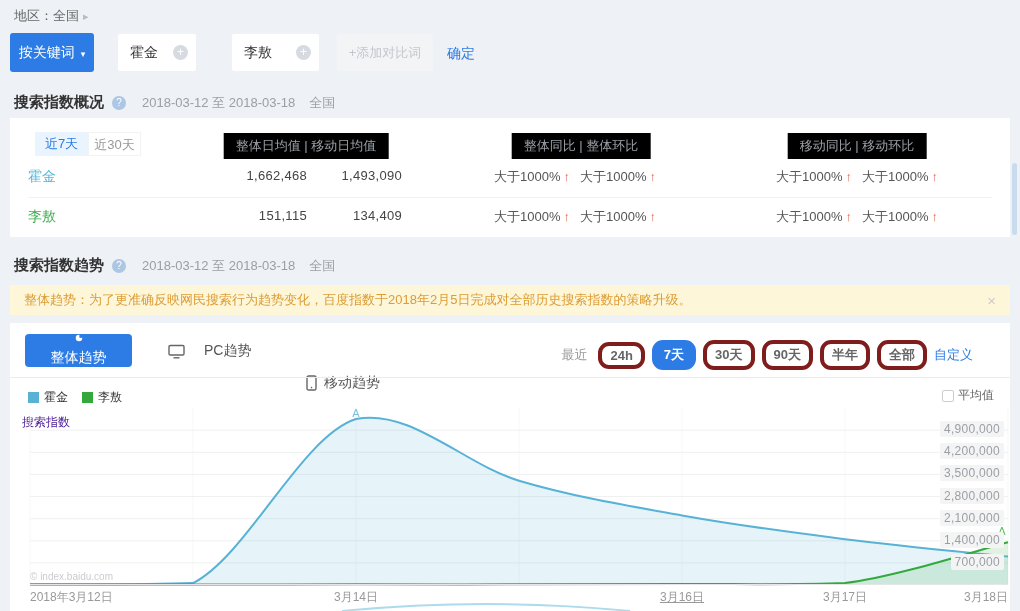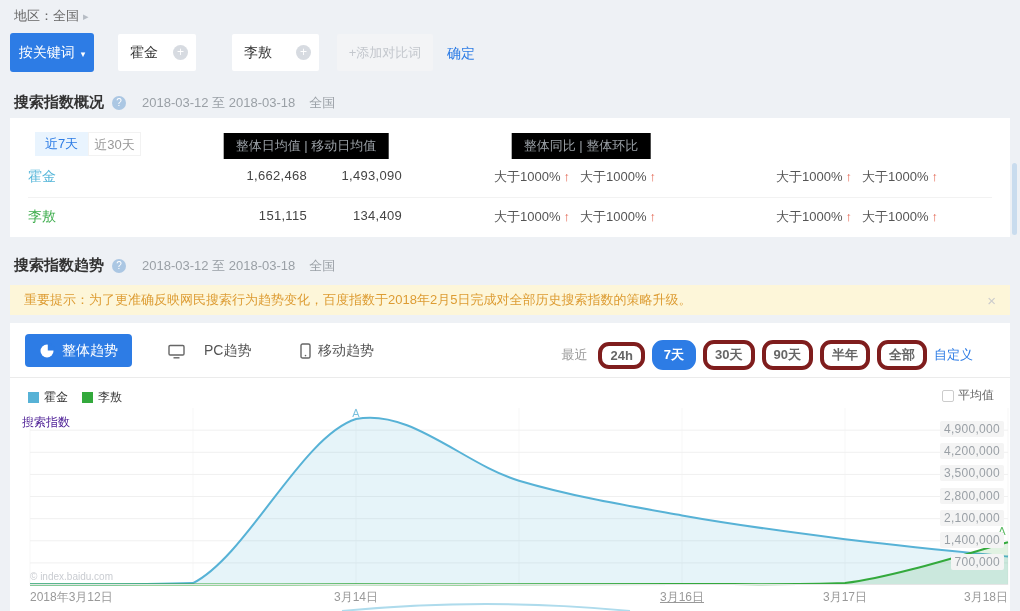--- a/index.html
+++ b/index.html
@@ -53,24 +53,24 @@
 
   
   .notice { left:10px; top:285px; width:1000px; height:30px; background:#fdf6d9; display:flex; align-items:center; }
   .notice .txt { margin-left:14px; font-size:13px; color:#dd9c33; }
   .notice .x { margin-left:auto; margin-right:14px; color:#ccc; font-size:15px; cursor:pointer; }
 
   
   .p2 { left:10px; top:323px; width:1000px; height:288px; }
   .btn-overall { position:absolute; left:15px; top:11px; width:107px; height:33px; background:#2d7ce5;
     border:none; border-radius:4px; color:#fff; font-size:14px; font-family:inherit; cursor:pointer;
-    display:flex; align-items:center; justify-content:center; gap:7px; }
+    display:flex; align-items:center; justify-content:center; gap:7px;flex-direction:column; }
   .trend-tab { position:absolute; top:19px; display:flex; align-items:center; gap:7px; font-size:14px;
     color:#555; cursor:pointer; }
-  .tt-pc { left:158px;gap:19px; } .tt-mob { left:290px; }
+  .tt-pc { left:158px;gap:19px; } .tt-mob { left:296px;margin-top:32px; }
   .ranges { position:absolute; right:37px; top:17px; display:flex; align-items:center; gap:7px; font-size:13px; }
   .ranges .lbl { color:#999; margin-right:4px; }
   .pill { color:#666; border:4px solid #7f1d1d; border-radius:11px; padding:2px 8px; cursor:pointer;font-weight:bold; }
   .pill.on { background:#2d7ce5; border-color:#2d7ce5; color:#fff; }
   .custom { color:#2d7ce5; cursor:pointer; padding:2px 0; }
   .p2-div { position:absolute; left:0; right:0; top:54px; border-top:1px solid #ebebeb; }
   .legend { position:absolute; left:18px; top:66px; display:flex; align-items:center; gap:14px; font-size:12px; color:#333; }
   .leg-item { display:flex; align-items:center; gap:5px; cursor:pointer; }
   .swatch { width:11px; height:11px; display:inline-block; }
   .avgbox { position:absolute; right:16px; top:64px; display:flex; align-items:center; gap:4px;
@@ -115,20 +115,21 @@
   <span class="help">?</span>
   <span class="dates">2018-03-12 至 2018-03-18</span>
   <span class="reg">全国</span>
 </div>
 
 <div class="panel p1">
   <div class="ov-tab on">近7天</div>
   <div class="ov-tab off">近30天</div>
   <div class="colpill" style="left:296px;">整体日均值 | 移动日均值</div>
   <div class="colpill" style="left:571px;">整体同比 | 整体环比</div>
+  <div class="colpill" style="left:847px;">移动同比 | 移动环比</div>
 
   <div class="ov-row" style="top:50px;">
     <span class="kw" style="color: rgb(85, 182, 217);">霍金</span>
     <span class="num numA">1,662,468</span>
     <span class="num numB">1,493,090</span>
     <span class="cmp" style="left:565px;"><span>大于1000%</span><span class="up">↑</span><span>大于1000%</span><span class="up">↑</span></span>
     <span class="cmp" style="left:847px;"><span>大于1000%</span><span class="up">↑</span><span>大于1000%</span><span class="up">↑</span></span>
   </div>
   <div class="ov-div"></div>
   <div class="ov-row" style="top:90px;">
@@ -141,21 +142,21 @@
 </div>
 
 <div class="abs sec-head" style="top:256px;">
   <span class="t">搜索指数趋势</span>
   <span class="help">?</span>
   <span class="dates">2018-03-12 至 2018-03-18</span>
   <span class="reg">全国</span>
 </div>
 
 <div class="abs notice">
-  <span class="txt">重要提示：为了更准确反映网民搜索行为趋势变化，百度指数于2018年2月5日完成对全部历史搜索指数的策略升级。</span>
+  <span class="txt">整体趋势：为了更准确反映网民搜索行为趋势变化，百度指数于2018年2月5日完成对全部历史搜索指数的策略升级。</span>
   <span class="x">×</span>
 </div>
 
 <div class="panel p2">
   <button class="btn-overall">
     <svg class="icon-svg" width="16" height="16" viewBox="0 0 16 16">
       <circle cx="8" cy="8" r="6.5" fill="#fff"></circle>
       <path d="M9.5 0.8 A7 7 0 0 1 15.4 6.8 L9.5 6.8 Z" fill="#2d7ce5" stroke="#2d7ce5" stroke-width="1.4"></path>
     </svg>
     <span>整体趋势</span>

